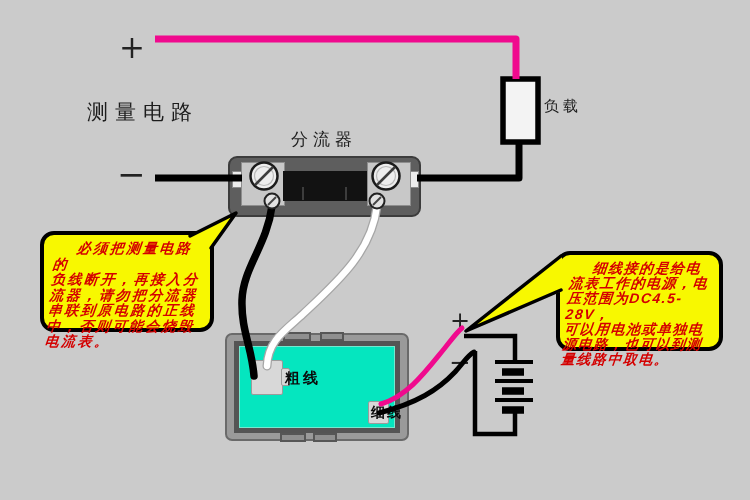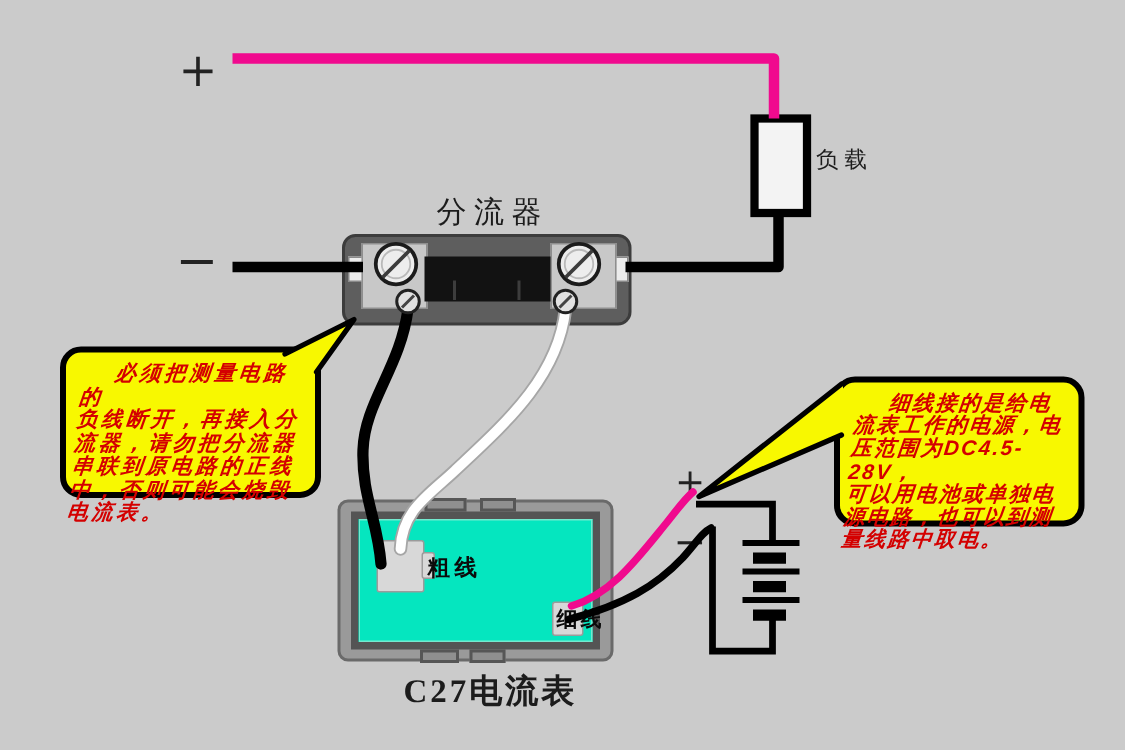--- a/index.html
+++ b/index.html
@@ -5,21 +5,21 @@
   html,body{margin:0;padding:0;background:#888;}
   .stage{
     position:relative;width:750px;height:500px;overflow:hidden;
     background:var(--background,#cbcbcb);
     font-family:"Liberation Sans",sans-serif;
   }
   .abs{position:absolute;}
   
   .lbl{position:absolute;color:var(--text-black,#1c1c1c);white-space:nowrap;}
   .lbl-measure{left:87px;top:98px;font-size:21px;letter-spacing:7px;font-weight:500;}
-  .lbl-shunt{left:291px;top:128px;font-size:20px;letter-spacing:5px;font-weight:500;}
+  .lbl-shunt{left:291px;top:128px;font-size:17px;letter-spacing:5px;font-weight:500;}
   .lbl-load{left:544px;top:97px;font-size:15px;letter-spacing:4px;font-weight:500;}
   .lbl-meter{left:269px;top:446px;font-size:22px;letter-spacing:2px;font-weight:600;font-family:"Liberation Serif",serif;}
   .sign{position:absolute;color:#222;font-family:"DejaVu Serif",serif;line-height:1;font-weight:400;}
   .sign-plus-tl{left:119px;top:32px;font-size:31px;}
   .sign-minus-tl{left:117px;top:157px;font-size:34px;}
   .sign-plus-bat{left:450px;top:309px;font-size:24px;}
   .sign-minus-bat{left:449px;top:349px;font-size:26px;}
   
   .shunt{left:228px;top:156px;width:193px;height:61px;background:var(--shunt-body,#5e5e5e);
          border:2px solid #3c3c3c;border-radius:9px;box-sizing:border-box;z-index:1;}
@@ -60,23 +60,23 @@
   .callout-right .callout-text{letter-spacing:1.5px;line-height:15.2px;}
   .callout-text div:first-child{text-indent:1.6em;}
   
   .wires{position:absolute;left:0;top:0;z-index:3;pointer-events:none;}
 </style>
 </head>
 <body>
 
 <div class="stage">
 
+  <div class="lbl lbl-measure">测量电路</div>
   <div class="lbl lbl-shunt">分流器</div>
   <div class="lbl lbl-load">负载</div>
-  <div class="lbl lbl-meter">C27电流表</div>
 
   <span class="sign sign-plus-tl">+</span>
   <span class="sign sign-minus-tl">−</span>
   <span class="sign sign-plus-bat">+</span>
   <span class="sign sign-minus-bat">−</span>
 
   <div class="abs shunt">
     <div class="sidetab tab-l"></div>
     <div class="sidetab tab-r"></div>
     <div class="plate plate-l"></div>

